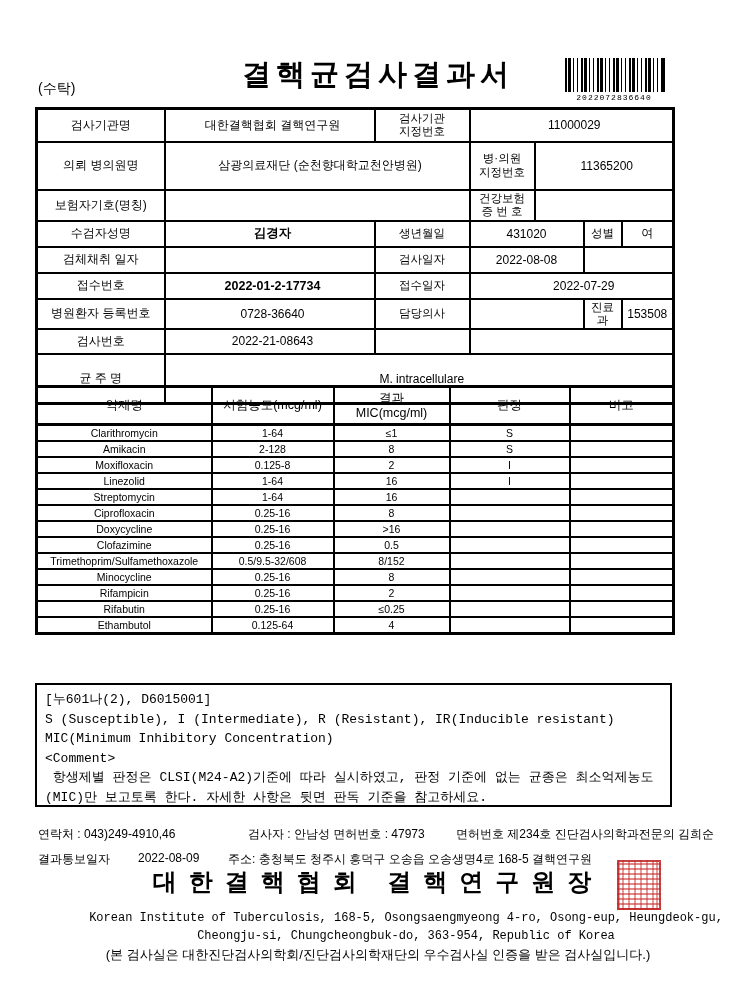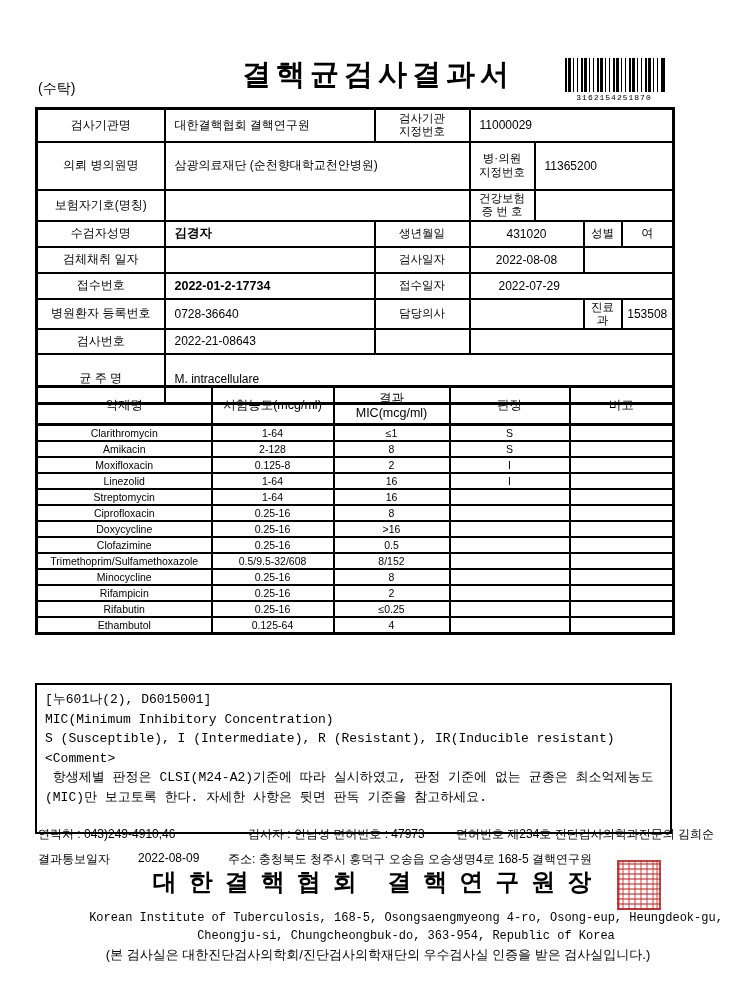--- a/index.html
+++ b/index.html
@@ -16,32 +16,32 @@
   .barcode{height:34px;width:98px;
     background:repeating-linear-gradient(90deg,#000 0 2px,#fff 2px 3px,#000 3px 6px,#fff 6px 8px,#000 8px 9px,#fff 9px 12px,#000 12px 13px,#fff 13px 16px);
     border-right:2px solid #000;}
   .barcode-num{font-size:8px;letter-spacing:1px;margin-top:1px;font-family:"Liberation Mono","DejaVu Sans Mono",monospace;}
   
   table{border-collapse:collapse;table-layout:fixed;}
   .info{position:absolute;top:107px;left:35px;width:637px;border:3px solid #000;}
   .info td{border:2px solid #000;font-size:12px;overflow:hidden;padding:1px 3px;margin-top:36px;}
   .info td.lbl{text-align:center;}
   .info td.mid{text-align:center;white-space:pre-line;line-height:1.15;font-size:11.5px;}
-  .info td.val{text-align:left;padding-left:9px;}
+  .info td.val{text-align:center;padding-left:9px;}
   .info td.ctr{text-align:center;}
   .info td.pad{padding-left:28px;}
   .info td.b{font-weight:bold;font-size:12.5px;}
   
   .drugs{position:absolute;top:385px;left:35px;width:637px;border:3px solid #000;}
   .drugs th{border:2px solid #000;border-bottom:3px solid #000;height:33px;
     font-size:12.5px;font-weight:normal;text-align:center;white-space:pre-line;line-height:1.15;}
   .drugs td{border:2px solid #000;height:14px;font-size:10.5px;text-align:center;
     padding:0 2px;overflow:hidden;}
   
-  .comment{position:absolute;top:683px;left:35px;width:637px;height:151px;
+  .comment{position:absolute;top:683px;left:35px;width:637px;height:124px;
     border:2px solid #000;box-sizing:border-box;padding:5px 8px;
     font-family:"Liberation Mono","DejaVu Sans Mono",monospace;}
   .comment .cline{font-size:13px;line-height:19.5px;white-space:pre-wrap;}
   
   .f-small{position:absolute;font-size:12px;white-space:nowrap;}
   .org-line{position:absolute;top:866px;left:0;width:756px;text-align:center;
     font-size:24px;font-weight:bold;letter-spacing:12px;white-space:nowrap;}
   .stamp{position:absolute;top:860px;left:617px;width:44px;height:50px;
     border:2px solid rgba(190,35,35,.85);box-sizing:border-box;
     background:
@@ -52,21 +52,21 @@
     font-family:"Liberation Mono","DejaVu Sans Mono",monospace;font-size:12px;white-space:nowrap;padding-left:28px;}
   .accred{position:absolute;top:946px;left:0;width:756px;text-align:center;font-size:13px;}
 </style>
 </head>
 <body>
 
 <div class="consign">(수탁)</div>
 <div class="doc-title">결핵균검사결과서</div>
 <div class="barcode-wrap">
   <div class="barcode"></div>
-  <div class="barcode-num">3162154251870</div>
+  <div class="barcode-num">2022072836640</div>
 </div>
 
 <table class="info">
   <colgroup>
     <col style="width:128px">
       <col style="width:210px">
       <col style="width:95px">
     <col style="width:65px">
       <col style="width:49px">
       <col style="width:38px">
@@ -244,22 +244,22 @@
         <td>0.125-64</td>
         <td>4</td>
         <td></td>
         <td></td>
       </tr>
     </tbody>
 </table>
 
 <div class="comment">
   <div class="cline">[누601나(2), D6015001]</div>
+  <div class="cline">S (Susceptible), I (Intermediate), R (Resistant), IR(Inducible resistant)</div>
   <div class="cline">MIC(Minimum Inhibitory Concentration)</div>
-  <div class="cline">S (Susceptible), I (Intermediate), R (Resistant), IR(Inducible resistant)</div>
   <div class="cline">&lt;Comment&gt;</div>
   <div class="cline"> 항생제별 판정은 CLSI(M24-A2)기준에 따라 실시하였고, 판정 기준에 없는 균종은 최소억제농도</div>
   <div class="cline">(MIC)만 보고토록 한다. 자세한 사항은 뒷면 판독 기준을 참고하세요.</div>
 </div>
 
 <div class="f-small" style="top:826px;left:38px">연락처 : 043)249-4910,46</div>
 <div class="f-small" style="top:826px;left:248px">검사자 : 안남성  면허번호 : 47973</div>
 <div class="f-small" style="top:826px;left:456px">면허번호 제234호 진단검사의학과전문의 김희순</div>
 
 <div class="f-small" style="top:851px;left:38px">결과통보일자</div>

